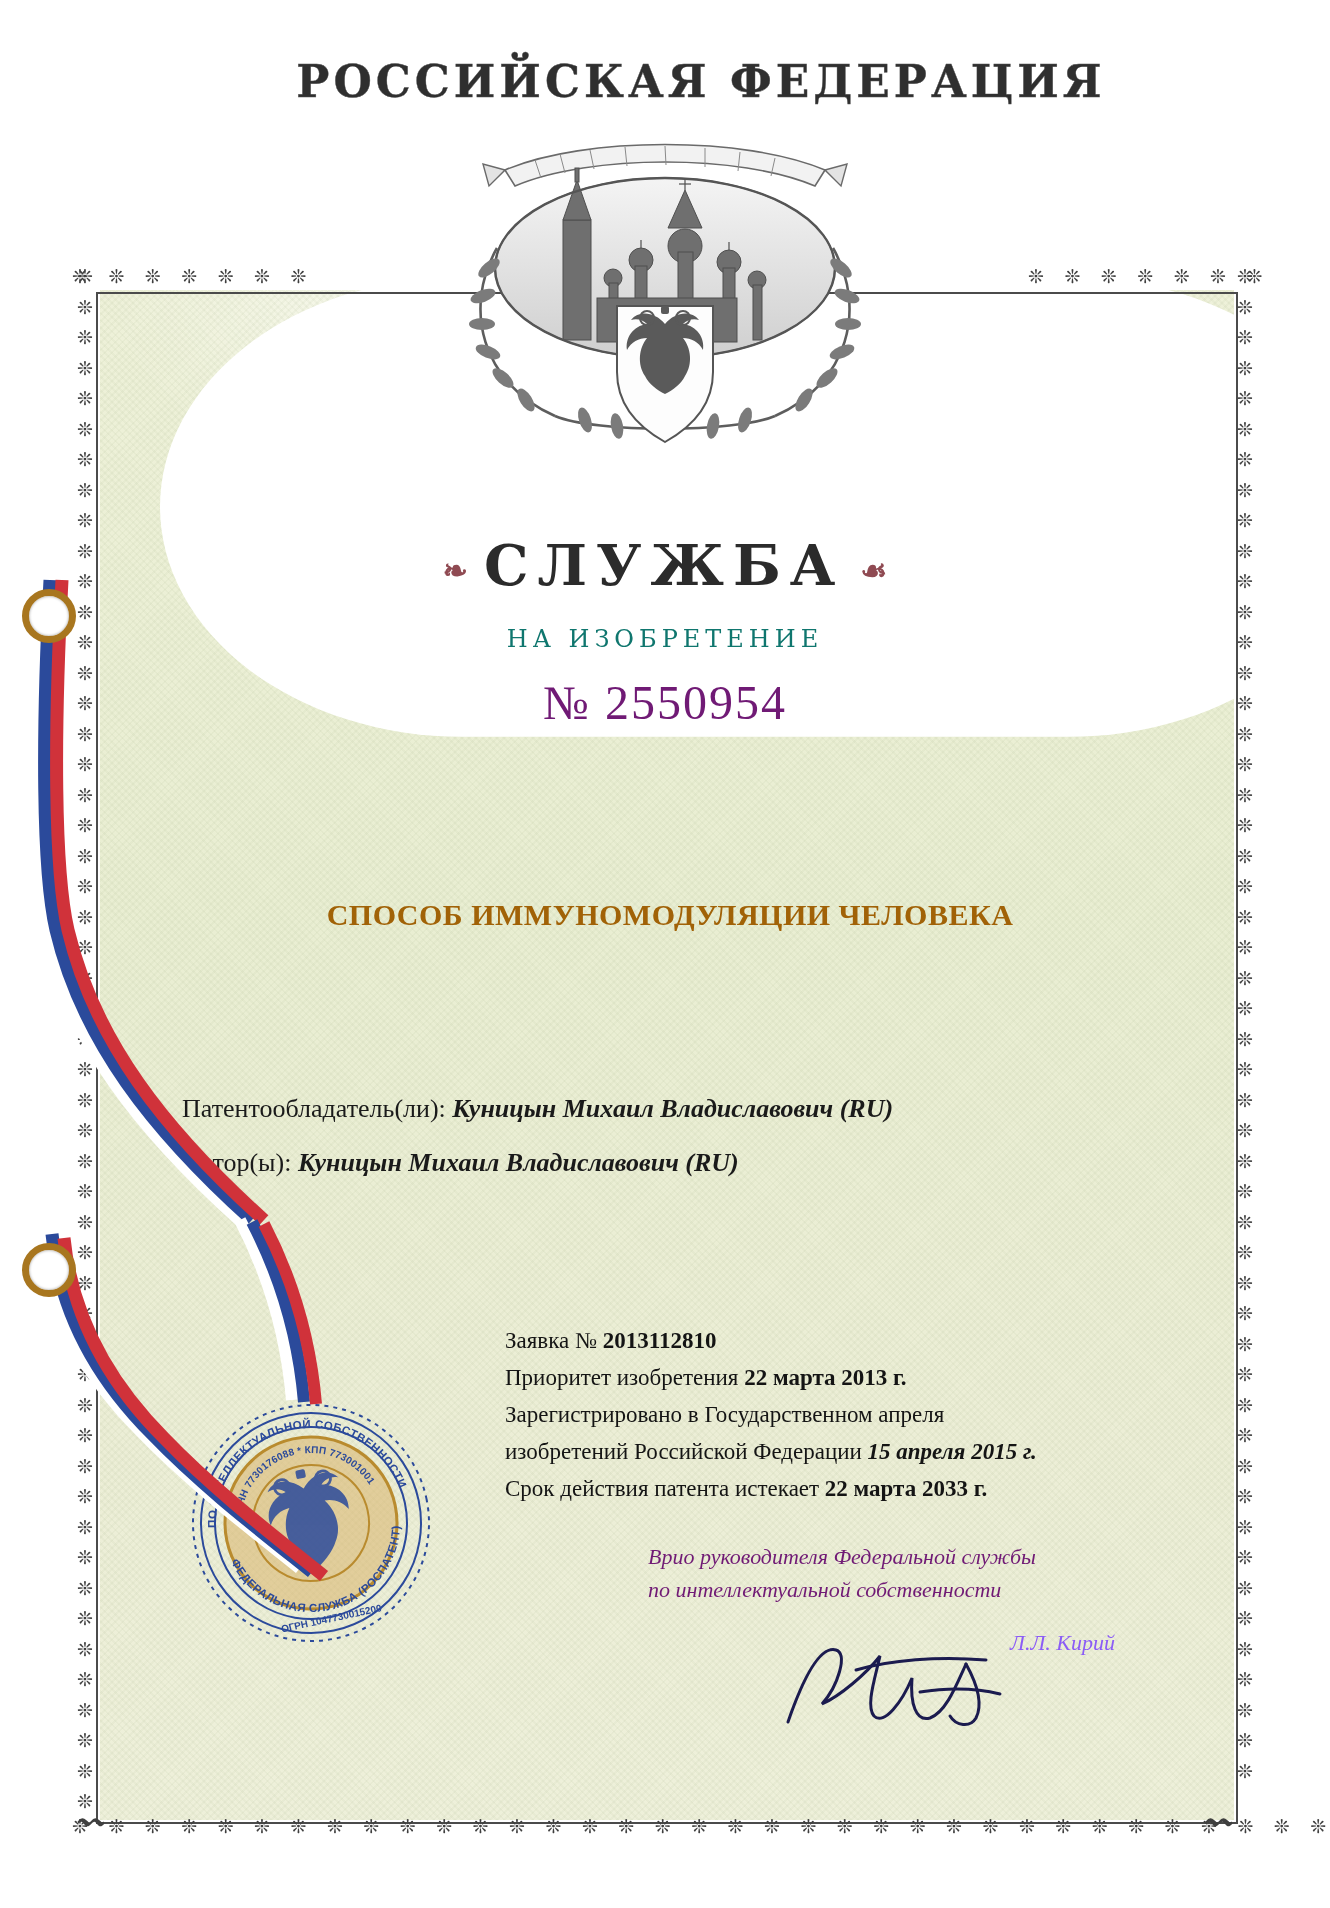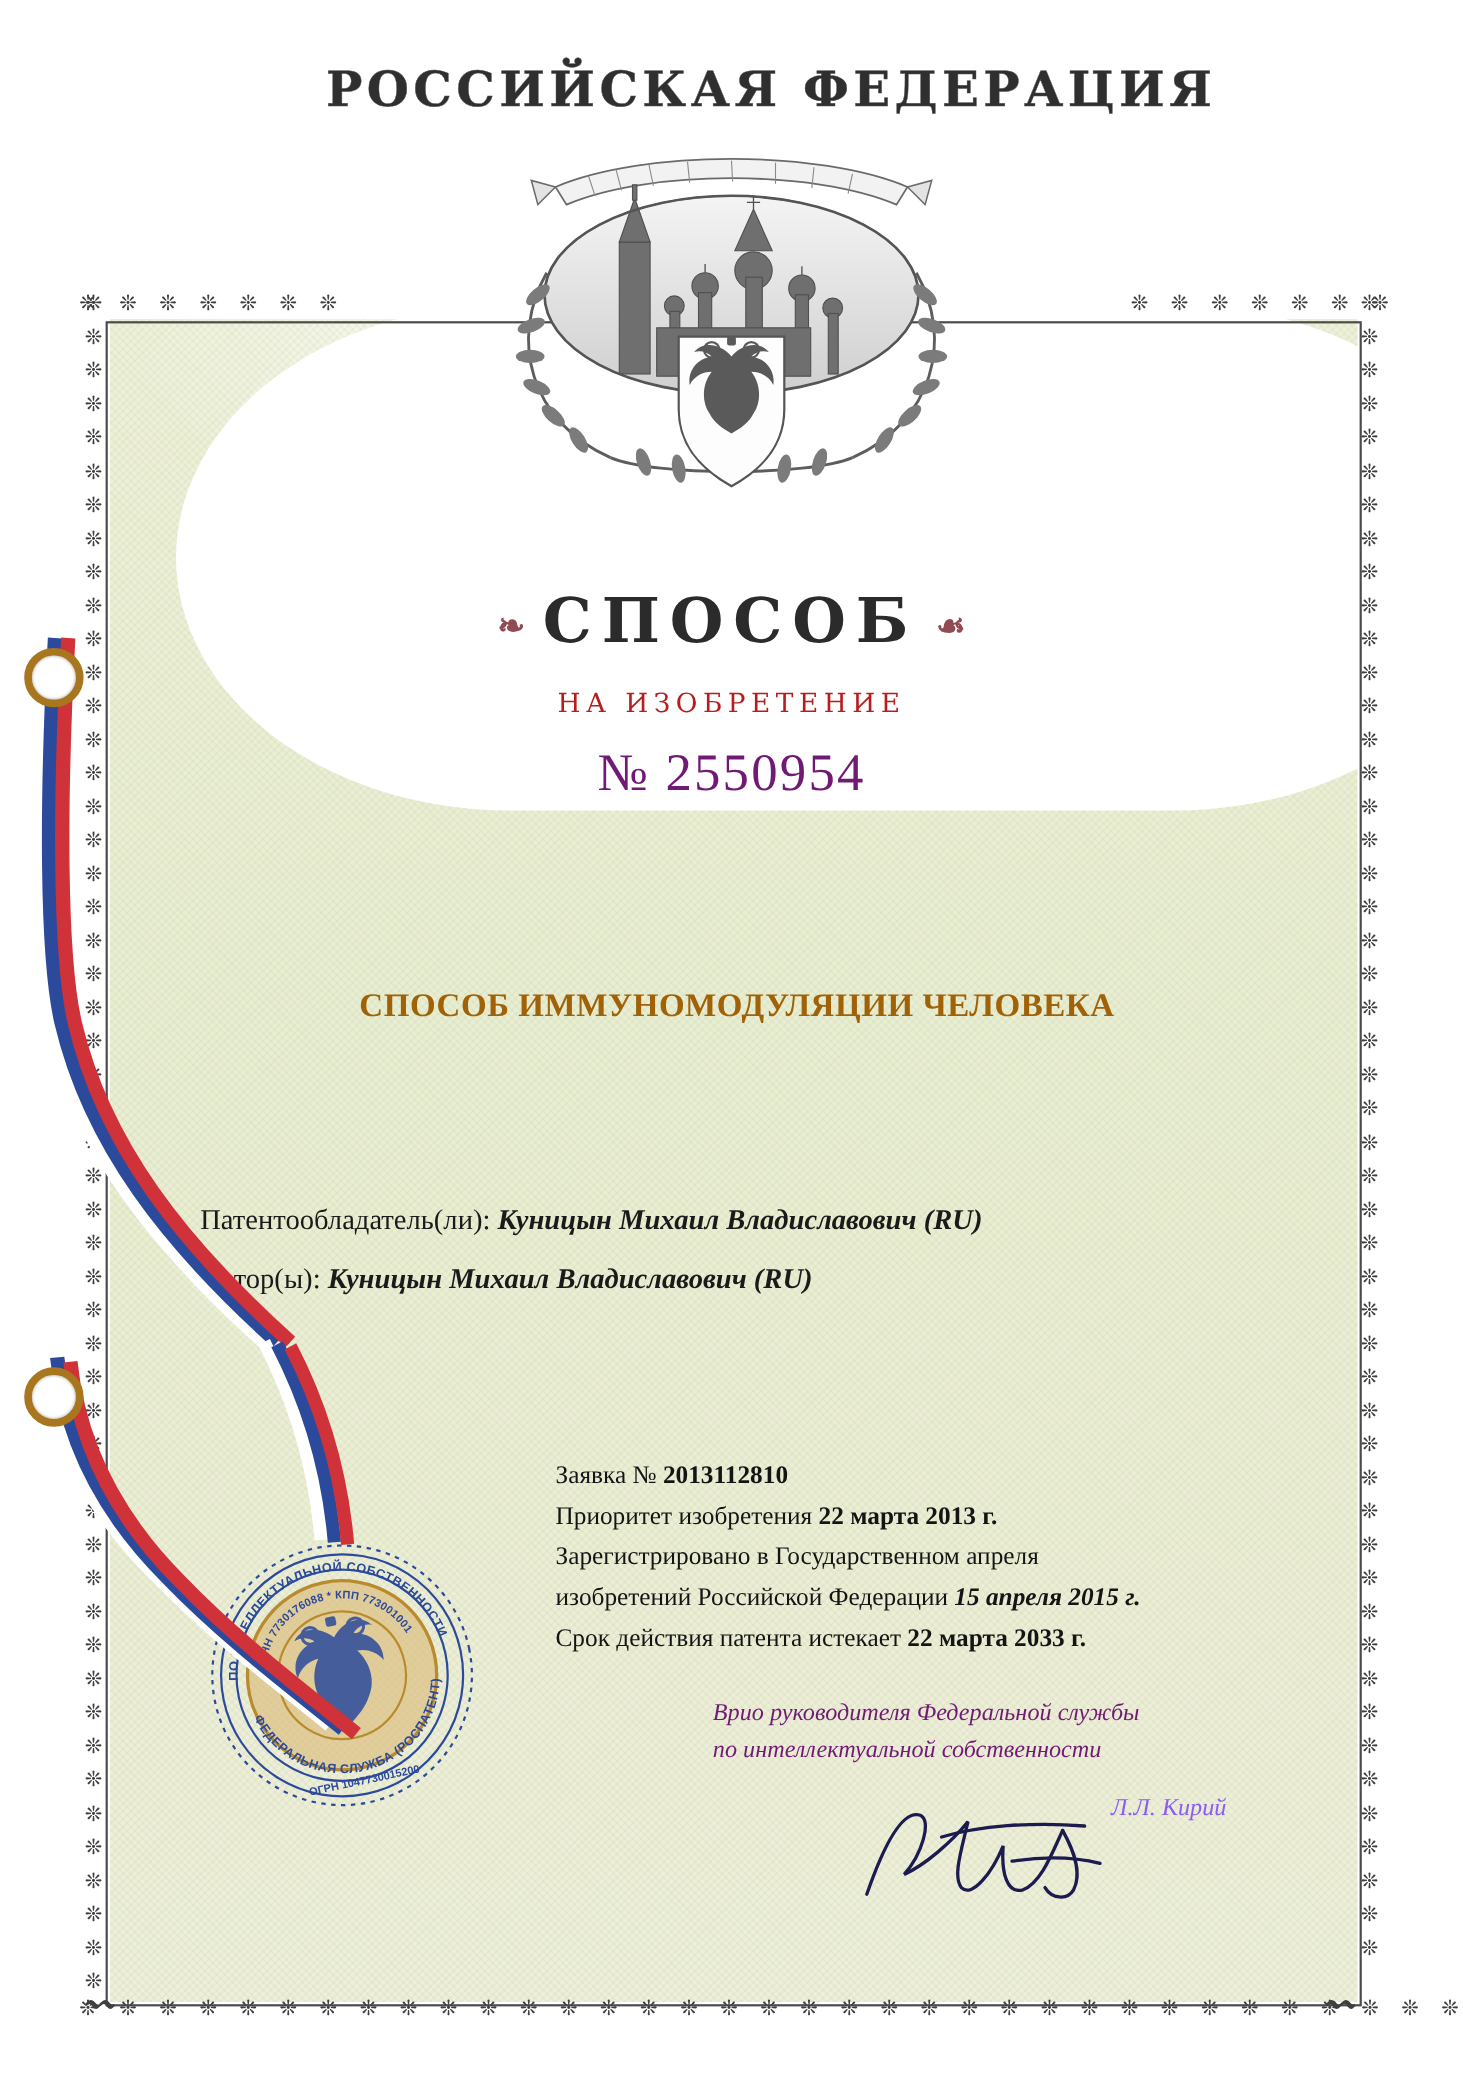--- a/index.html
+++ b/index.html
@@ -138,21 +138,21 @@
   .patent-sub {
     position: absolute;
     top: 625px;
     left: 0;
     width: 100%;
     text-align: center;
     z-index: 7;
     font-family: "DejaVu Serif", serif;
     font-size: 24px;
     letter-spacing: 5px;
-    color: #b91c1c;
+    color: #0f766e;
   }
   .patent-number {
     position: absolute;
     top: 675px;
     left: 0;
     width: 100%;
     text-align: center;
     z-index: 7;
     font-family: "Liberation Serif", serif;
     font-size: 48px;
@@ -388,21 +388,21 @@
                  c8 -4 16 -10 20 -18 c8 -12 6 -28 -2 -38 c8 0 16 4 20 12
                  c2 -12 -6 -24 -20 -26 c4 -4 10 -6 16 -4 c-8 -10 -24 -8 -34 4 z"></path>
         <circle cx="262" cy="190" r="7" fill="none" stroke="#5a5a5a" stroke-width="2"></circle>
         <circle cx="298" cy="190" r="7" fill="none" stroke="#5a5a5a" stroke-width="2"></circle>
         <rect x="276" y="178" width="8" height="8" rx="2"></rect>
       </g>
     </svg>
   </div>
 
   <div class="patent-word">
-    <span class="orn">❧</span><span>СПОСОБ</span><span class="orn">☙</span>
+    <span class="orn">❧</span><span>СЛУЖБА</span><span class="orn">☙</span>
   </div>
   <div class="patent-sub">НА ИЗОБРЕТЕНИЕ</div>
   <div class="patent-number">№ 2550954</div>
 
   <div class="title">СПОСОБ ИММУНОМОДУЛЯЦИИ ЧЕЛОВЕКА</div>
 
   <div class="holder-block">
     <div>
       <span class="lbl">Патентообладатель(ли):</span>
       <span class="val">Куницын Михаил Владиславович (RU)</span>

